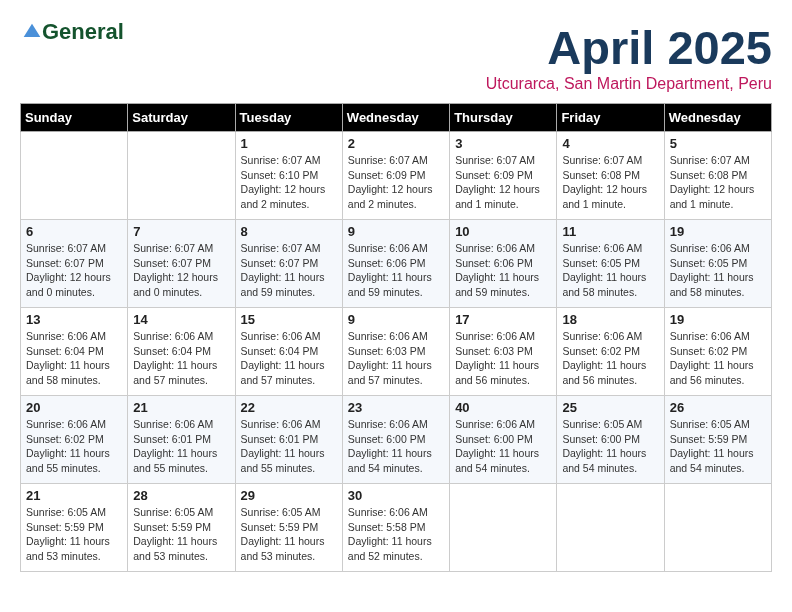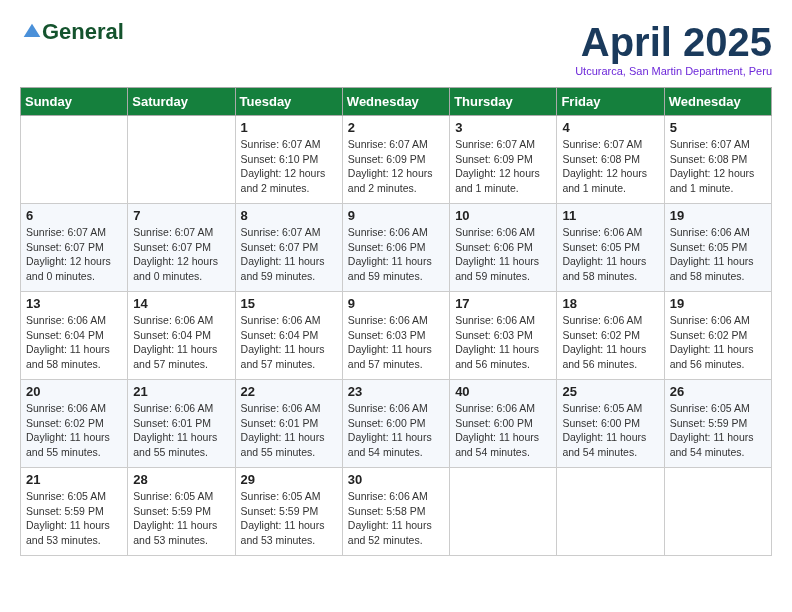--- a/index.html
+++ b/index.html
@@ -31,35 +31,35 @@
     }
     .logo-icon {
       width: 20px;
       height: 20px;
       margin-left: 2px;
     }
     .title-area {
       text-align: right;
     }
     .month-title {
-      font-size: 40px;
+      font-size: 47px;
       font-weight: bold;
       color: #1a3a5c;
     }
     .location {
-      font-size: 11px;
-      color: #6d28d9;
+      font-size: 16px;
+      color: #be185d;
     }
     table {
       width: 100%;
       border-collapse: collapse;
       table-layout: fixed;
     }
     thead th {
-      background-color: #15803d;
+      background-color: #000000;
       color: #fff;
       font-size: 13px;
       font-weight: bold;
       padding: 6px 4px;
       text-align: left;
       border: 1px solid #aaa;
     }
     td {
       border: 1px solid #ccc;
       vertical-align: top;

